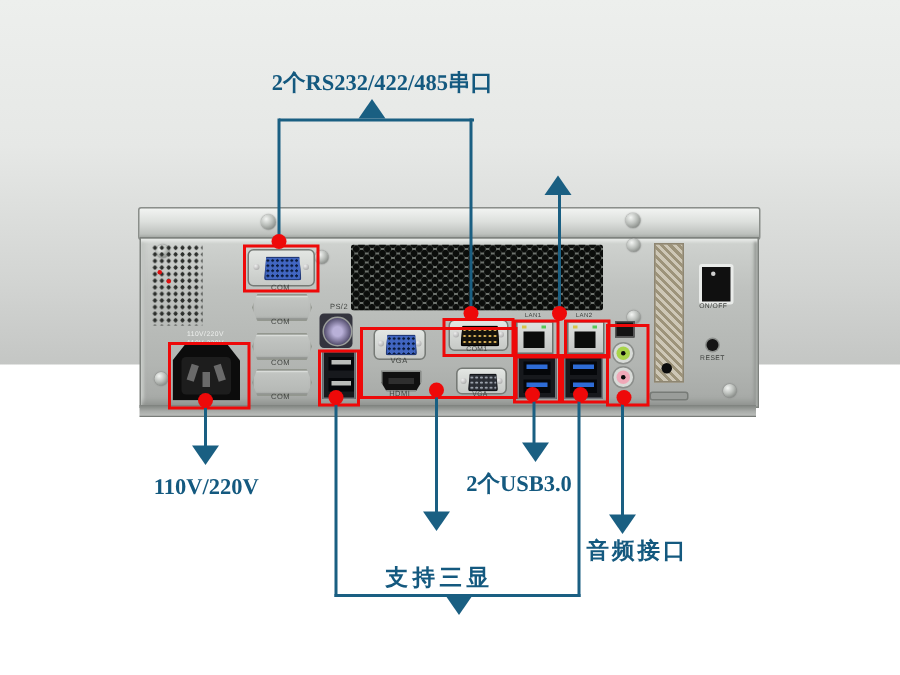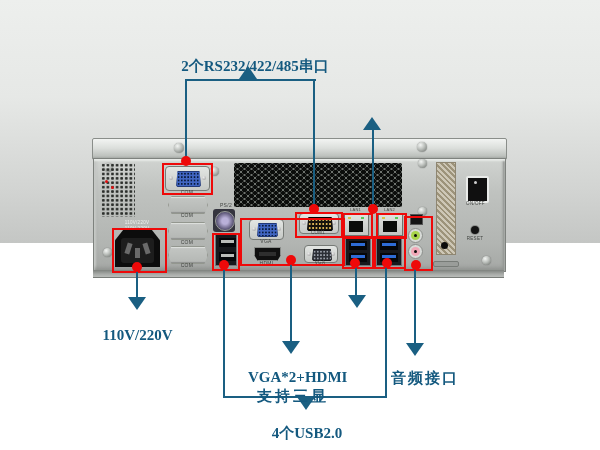--- a/index.html
+++ b/index.html
@@ -54,21 +54,21 @@
   .tongue{position:absolute;left:2px;top:2px;width:13px;height:3px;}
   .jack{border-radius:50%;border:1px solid #8b8e8b;background:#d8dbd8;}
   .jack .ring{position:absolute;left:2px;top:2px;width:9px;height:9px;border-radius:50%;}
   .jack .hole{position:absolute;left:5px;top:5px;width:3px;height:3px;border-radius:50%;background:#0a0a0a;}
   
   .hl{border:2px solid #ee0909;}
   .ln{background:#1a5f82;}
   .dot{width:10px;height:10px;border-radius:50%;background:#ee0909;}
   .arr-up{width:0;height:0;border-left:9px solid transparent;border-right:9px solid transparent;border-bottom:13px solid #1a5f82;}
   .arr-dn{width:0;height:0;border-left:9px solid transparent;border-right:9px solid transparent;border-top:13px solid #1a5f82;}
-  .txt{color:#14597f;font-size:15px;line-height:18px;text-align:center;font-weight:600;margin-top:10px;}
+  .txt{color:#14597f;font-size:15px;line-height:18px;text-align:center;font-weight:600;}
   .cn{letter-spacing:2px;font-weight:700;}
   .z5{z-index:5;} .z6{z-index:6;} .z7{z-index:7;} .z8{z-index:8;}
 </style>
 </head>
 <body>
 
 <div id="stage">
   <div id="backdrop" class="abs"></div>
 
   <div id="flange" class="abs"></div>
@@ -243,17 +243,16 @@
   <div class="abs dot z7" style="left:368px;top:204px;"></div>
   <div class="abs dot z7" style="left:132px;top:262px;"></div>
   <div class="abs dot z7" style="left:219px;top:260px;"></div>
   <div class="abs dot z7" style="left:286px;top:255px;"></div>
   <div class="abs dot z7" style="left:350px;top:258px;"></div>
   <div class="abs dot z7" style="left:382px;top:258px;"></div>
   <div class="abs dot z7" style="left:411px;top:260px;"></div>
 
   <div class="abs txt z8" style="left:160px;top:47px;width:190px;">2个RS232/422/485串口</div>
   <div class="abs txt z8" style="left:95px;top:316px;width:85px;">110V/220V</div>
-  <div class="abs txt z8" style="left:248px;top:358px;width:92px;">VGA*2+HDMI</div>
+  <div class="abs txt z8" style="left:305px;top:314px;width:82px;">2个USB3.0</div>
   <div class="abs txt cn z8" style="left:388px;top:359px;width:74px;">音频接口</div>
   <div class="abs txt cn z8" style="left:247px;top:377px;width:92px;letter-spacing:3px;">支持三显</div>
-  <div class="abs txt z8" style="left:265px;top:414px;width:84px;">4个USB2.0</div>
 </div>
 
 </body></html>

